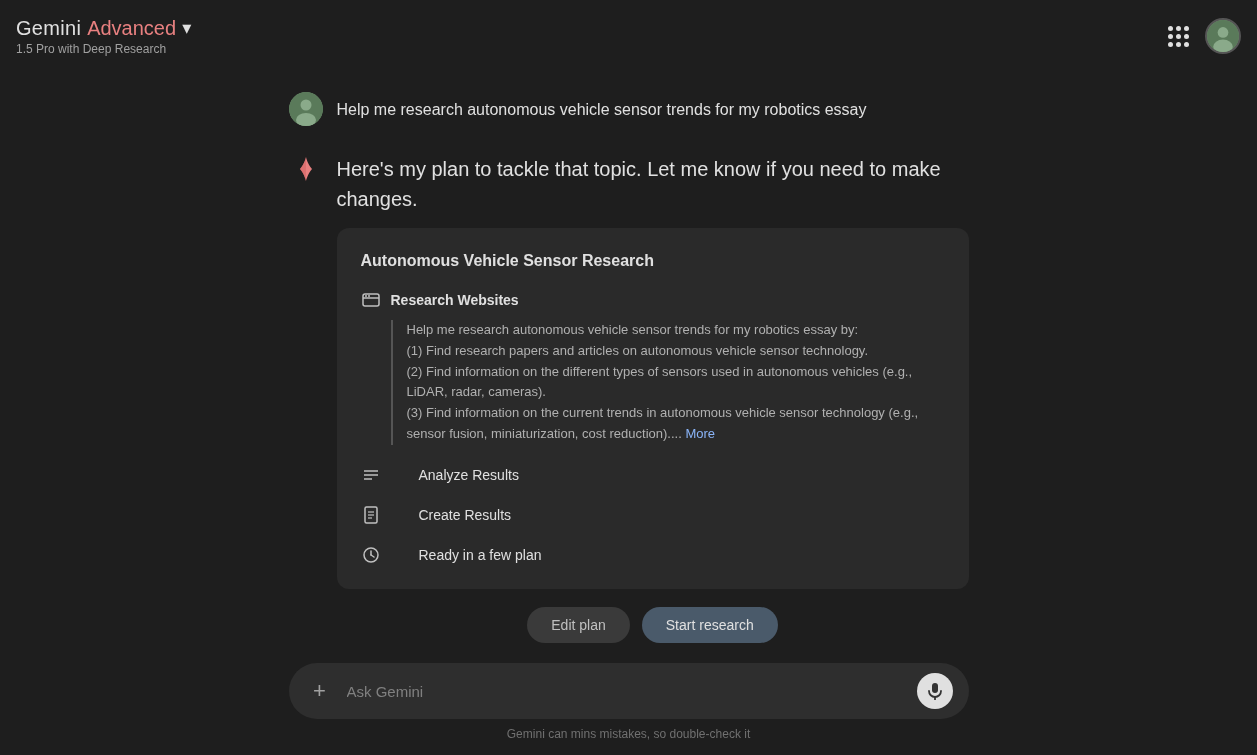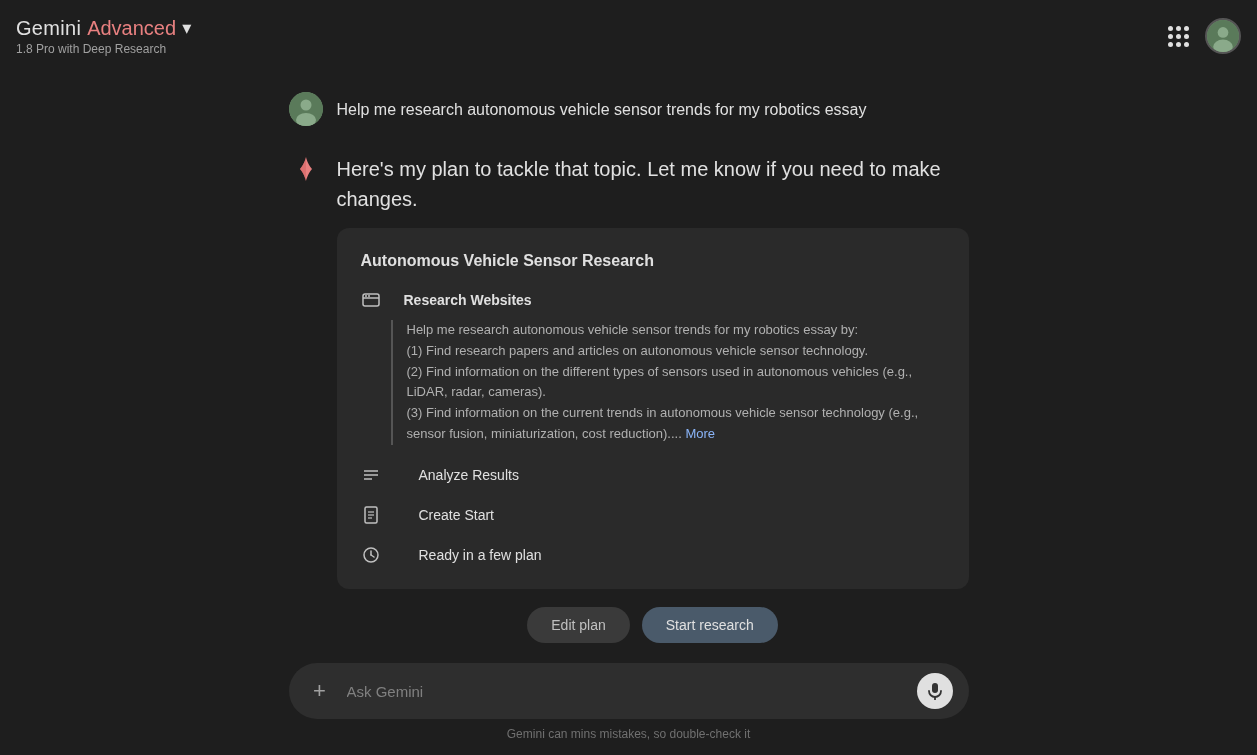--- a/index.html
+++ b/index.html
@@ -196,21 +196,21 @@
 
     .plan-section {
       display: flex;
       flex-direction: column;
       gap: 10px;
     }
 
     .plan-section-header {
       display: flex;
       align-items: center;
-      gap: 23px;
+      gap: 10px;
     }
 
     .plan-section-icon {
       width: 20px;
       height: 20px;
       display: flex;
       align-items: center;
       justify-content: center;
       flex-shrink: 0;
       color: #c0c0c0;
@@ -373,21 +373,21 @@
 </head>
 <body>
 
 <header class="header">
   <div class="header-left">
     <div class="header-title-row">
       <span class="header-title-gemini">Gemini</span>
       <span class="header-title-advanced">Advanced</span>
       <span class="header-dropdown-icon">▾</span>
     </div>
-    <span class="header-subtitle">1.8 Pro with Deep Research</span>
+    <span class="header-subtitle">1.5 Pro with Deep Research</span>
   </div>
   <div class="header-right">
     <div class="apps-grid-icon">
       <span></span>
         <span></span>
         <span></span>
       <span></span>
         <span></span>
         <span></span>
       <span></span>
@@ -467,21 +467,21 @@
 
           <div class="plan-item-row">
             <div class="plan-item-icon">
               <svg width="18" height="18" viewBox="0 0 18 18" fill="none">
                 <rect x="3" y="1" width="12" height="16" rx="1.5" stroke="#c0c0c0" stroke-width="1.5"></rect>
                 <line x1="6" y1="6" x2="12" y2="6" stroke="#c0c0c0" stroke-width="1.2"></line>
                 <line x1="6" y1="9" x2="12" y2="9" stroke="#c0c0c0" stroke-width="1.2"></line>
                 <line x1="6" y1="12" x2="10" y2="12" stroke="#c0c0c0" stroke-width="1.2"></line>
               </svg>
             </div>
-            <span class="plan-item-text">Create Start</span>
+            <span class="plan-item-text">Create Results</span>
           </div>
 
           <div class="plan-item-row">
             <div class="plan-item-icon">
               <svg width="18" height="18" viewBox="0 0 18 18" fill="none">
                 <circle cx="9" cy="9" r="7" stroke="#c0c0c0" stroke-width="1.5"></circle>
                 <line x1="9" y1="5" x2="9" y2="9" stroke="#c0c0c0" stroke-width="1.5" stroke-linecap="round"></line>
                 <line x1="9" y1="9" x2="12" y2="11" stroke="#c0c0c0" stroke-width="1.5" stroke-linecap="round"></line>
               </svg>
             </div>

